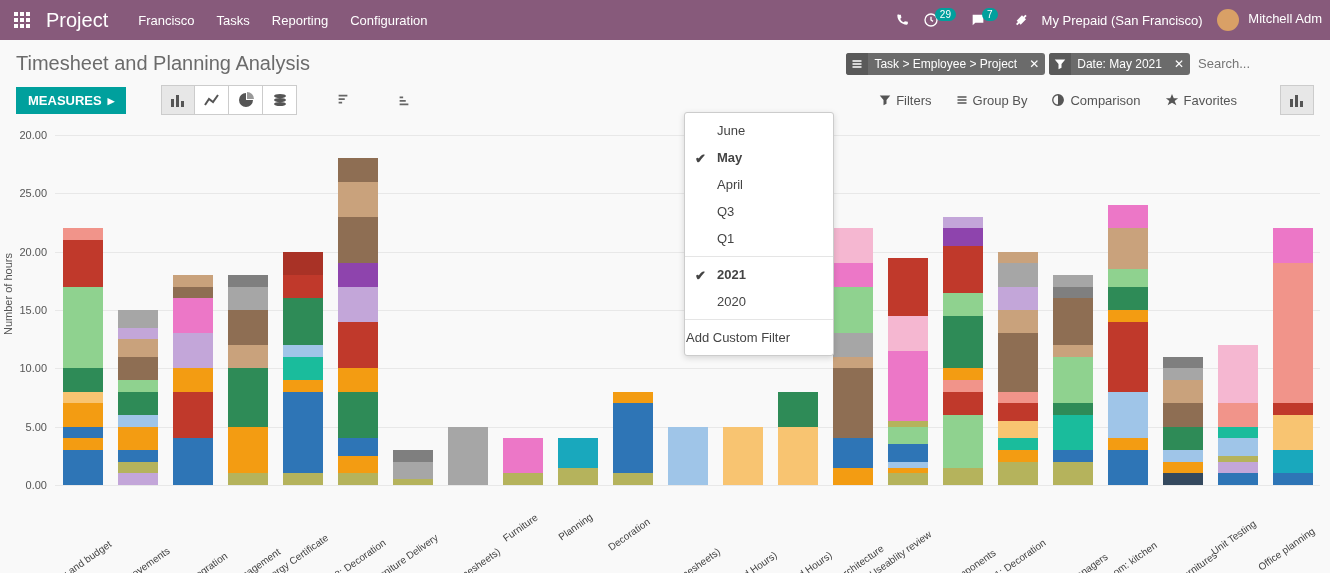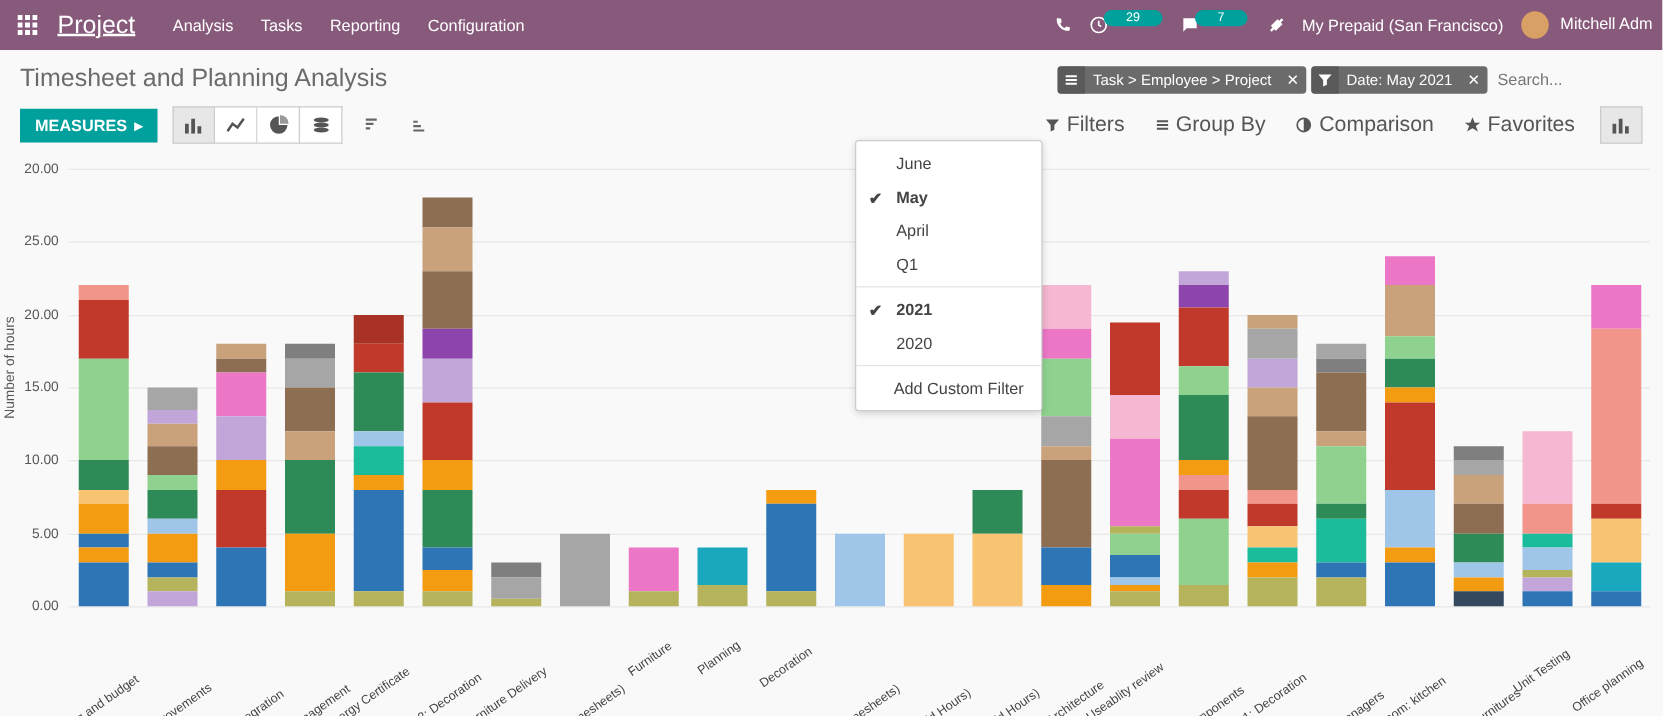--- a/index.html
+++ b/index.html
@@ -1,49 +1,49 @@
 <!DOCTYPE html>
 <html><head>
 <meta charset="utf-8">
 <style>
 * { box-sizing: border-box; margin: 0; padding: 0; }
 body { font-family: -apple-system, "Helvetica Neue", Arial, sans-serif; font-size: 13px; color: #4c4c4c; background: #f9f9f9; width: 1330px; height: 573px; overflow: hidden; }
 
 
 .topnav { background: #875a7b; height: 40px; display: flex; align-items: center; color: #fff; padding: 0 8px; }
 .topnav .apps { width: 28px; height: 28px; display: flex; align-items: center; justify-content: center; margin-right: 10px; }
-.topnav .brand { font-size: 20px; font-weight: 500; margin-right: 30px; text-decoration: underline; }
+.topnav .brand { font-size: 20px; font-weight: 500; margin-right: 30px; }
 .topnav .menu { display: flex; gap: 22px; }
 .topnav .menu span { font-size: 13px; cursor: pointer; }
 .topnav .spacer { flex: 1; }
 .topnav .right { display: flex; align-items: center; gap: 14px; font-size: 13px; }
 .topnav .badge { position: relative; display: inline-flex; align-items: center; }
-.topnav .badge .count { background: #00a09d; color: #fff; border-radius: 9px; font-size: 10px; padding: 1px 18px; margin-left: -4px; position: relative; top: -6px; }
+.topnav .badge .count { background: #00a09d; color: #fff; border-radius: 9px; font-size: 10px; padding: 1px 5px; margin-left: -4px; position: relative; top: -6px; }
 .topnav .avatar { width: 22px; height: 22px; border-radius: 50%; background: #d9a066; display: inline-block; margin-right: 6px; vertical-align: middle; }
 
 
 .titlebar { padding: 12px 16px 6px 16px; display: flex; align-items: center; }
 .titlebar h1 { font-size: 20px; font-weight: 400; color: #6b6b6b; }
 .titlebar .searchzone { margin-left: auto; display: flex; align-items: center; gap: 4px; }
 .facet { background: #6b6b6b; color: #fff; border-radius: 3px; display: inline-flex; align-items: center; font-size: 12px; height: 22px; overflow: hidden; }
 .facet .ficon { background: #5a5a5a; width: 22px; height: 22px; display: inline-flex; align-items: center; justify-content: center; }
 .facet .ftext { padding: 0 6px; }
 .facet .fx { padding: 0 6px; cursor: pointer; }
 .searchinput { border: none; outline: none; background: transparent; font-size: 13px; width: 120px; padding: 2px 4px; color: #777; }
 
 
-.controls { padding: 4px 16px 10px 16px; display: flex; align-items: center; }
+.controls { padding: 4px 16px 10px 16px; display: flex; align-items: center; gap: 23px; }
 .btn-measures { background: #00a09d; color: #fff; border: none; padding: 6px 12px; font-size: 13px; font-weight: 600; border-radius: 0; display: flex; align-items: center; gap: 6px; cursor: pointer; }
 .icon-group { display: flex; margin-left: 12px; }
 .icon-btn { width: 34px; height: 30px; border: 1px solid #ccc; background: #fff; display: flex; align-items: center; justify-content: center; cursor: pointer; color: #555; }
 .icon-btn.active { background: #e7e7e7; }
 .icon-btn + .icon-btn { border-left: none; }
 .sort-btn { width: 30px; height: 30px; display: flex; align-items: center; justify-content: center; cursor: pointer; color: #666; margin-left: 8px; }
 .controls .spacer { flex: 1; }
-.control-filters { display: flex; gap: 24px; align-items: center; color: #555; font-size: 17px; margin-left: 30px; }
+.control-filters { display: flex; gap: 24px; align-items: center; color: #555; font-size: 13px; margin-left: 30px; }
 .control-filters .citem { display: inline-flex; align-items: center; gap: 5px; cursor: pointer; }
 .view-switch { display: flex; margin-left: 20px; }
 .view-switch .icon-btn { border-radius: 0; }
 
 
 .dropdown { position: absolute; top: 112px; left: 684px; width: 150px; background: #fff; border: 1px solid #ccc; border-radius: 3px; box-shadow: 0 2px 6px rgba(0,0,0,.15); z-index: 50; font-size: 13px; padding: 4px 0; }
 .dropdown .ditem { padding: 6px 14px 6px 32px; position: relative; cursor: pointer; color: #444; }
 .dropdown .ditem.header { font-weight: 700; display: flex; justify-content: space-between; align-items: center; padding-left: 14px; }
 .dropdown .ditem.header .chk { position: static; margin-right: 6px; }
 .dropdown .ditem.selected { font-weight: 700; }
@@ -80,21 +80,21 @@
           <rect x="6" y="6" width="4" height="4"></rect>
           <rect x="12" y="6" width="4" height="4"></rect>
           <rect y="12" width="4" height="4"></rect>
           <rect x="6" y="12" width="4" height="4"></rect>
           <rect x="12" y="12" width="4" height="4"></rect>
         </g>
       </svg>
   </div>
   <div class="brand">Project</div>
   <div class="menu">
-    <span>Analysis</span>
+    <span>Francisco</span>
     <span>Tasks</span>
     <span>Reporting</span>
     <span>Configuration</span>
   </div>
   <div class="spacer"></div>
   <div class="right">
     <span>
       <svg width="14" height="14" viewBox="0 0 24 24" fill="#fff">
           <path d="M6 2c-1 0-2 1-2 2 0 9 7 16 16 16 1 0 2-1 2-2v-3l-5-1-2 2c-3-1-5-3-6-6l2-2-1-5H6z"></path>
         </svg>
@@ -229,29 +229,30 @@
         </svg>
     </div>
   </div>
 </div>
 
 <div class="dropdown">
   <div id="dd-options">
       <div class="ditem">June</div>
       <div class="ditem selected"><span class="chk">✔</span>May</div>
       <div class="ditem">April</div>
+      <div class="ditem">Q3</div>
       <div class="ditem">Q1</div>
     </div>
   <div class="sep"></div>
   <div id="dd-years">
       <div class="ditem selected"><span class="chk">✔</span>2021</div>
       <div class="ditem">2020</div>
     </div>
   <div class="sep"></div>
-  <div class="ditem" style="padding-left:1px;text-align:right;">Add Custom Filter</div>
+  <div class="ditem" style="padding-left:1px;">Add Custom Filter</div>
 </div>
 
 <div class="chartwrap">
   <div class="ylabel">Number of hours</div>
   <div class="plot" id="plot">
     <div class="grid" id="grid">
         <div class="gline" style="top: 100%;"></div>
         <div class="ytick" style="top: 100%;">0.00</div>
         <div class="gline" style="top: 83.3333%;"></div>
         <div class="ytick" style="top: 83.3333%;">5.00</div>

